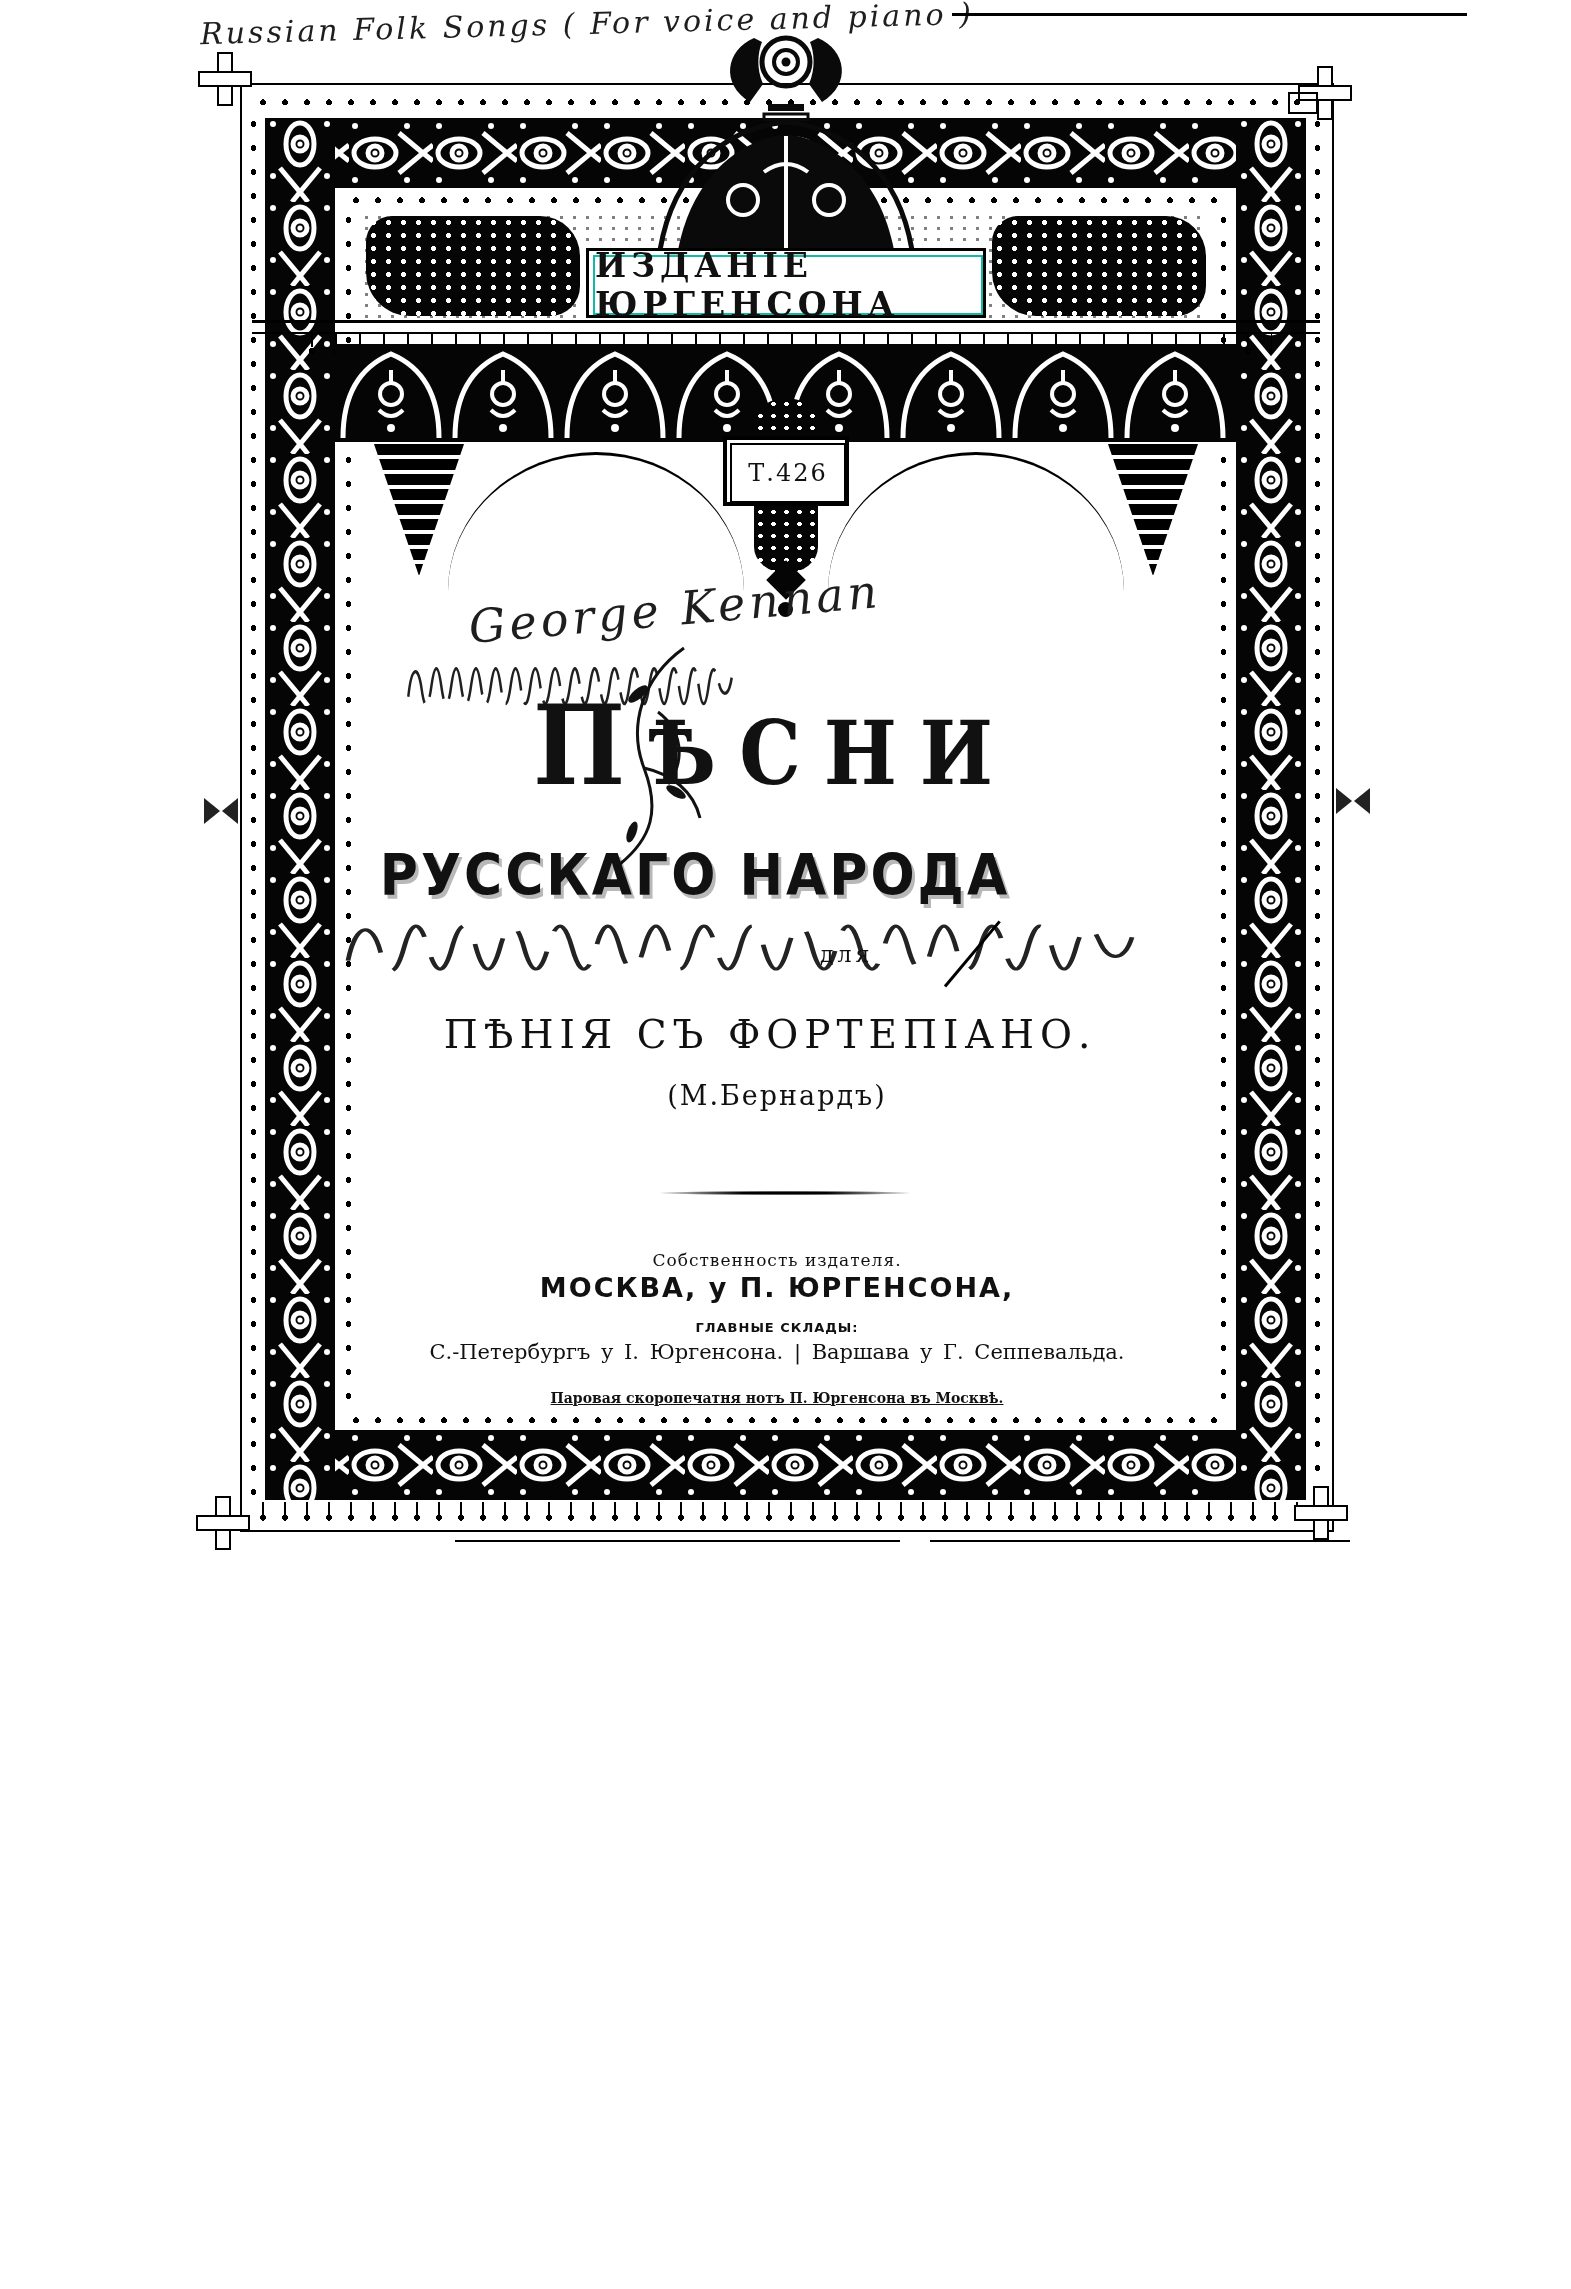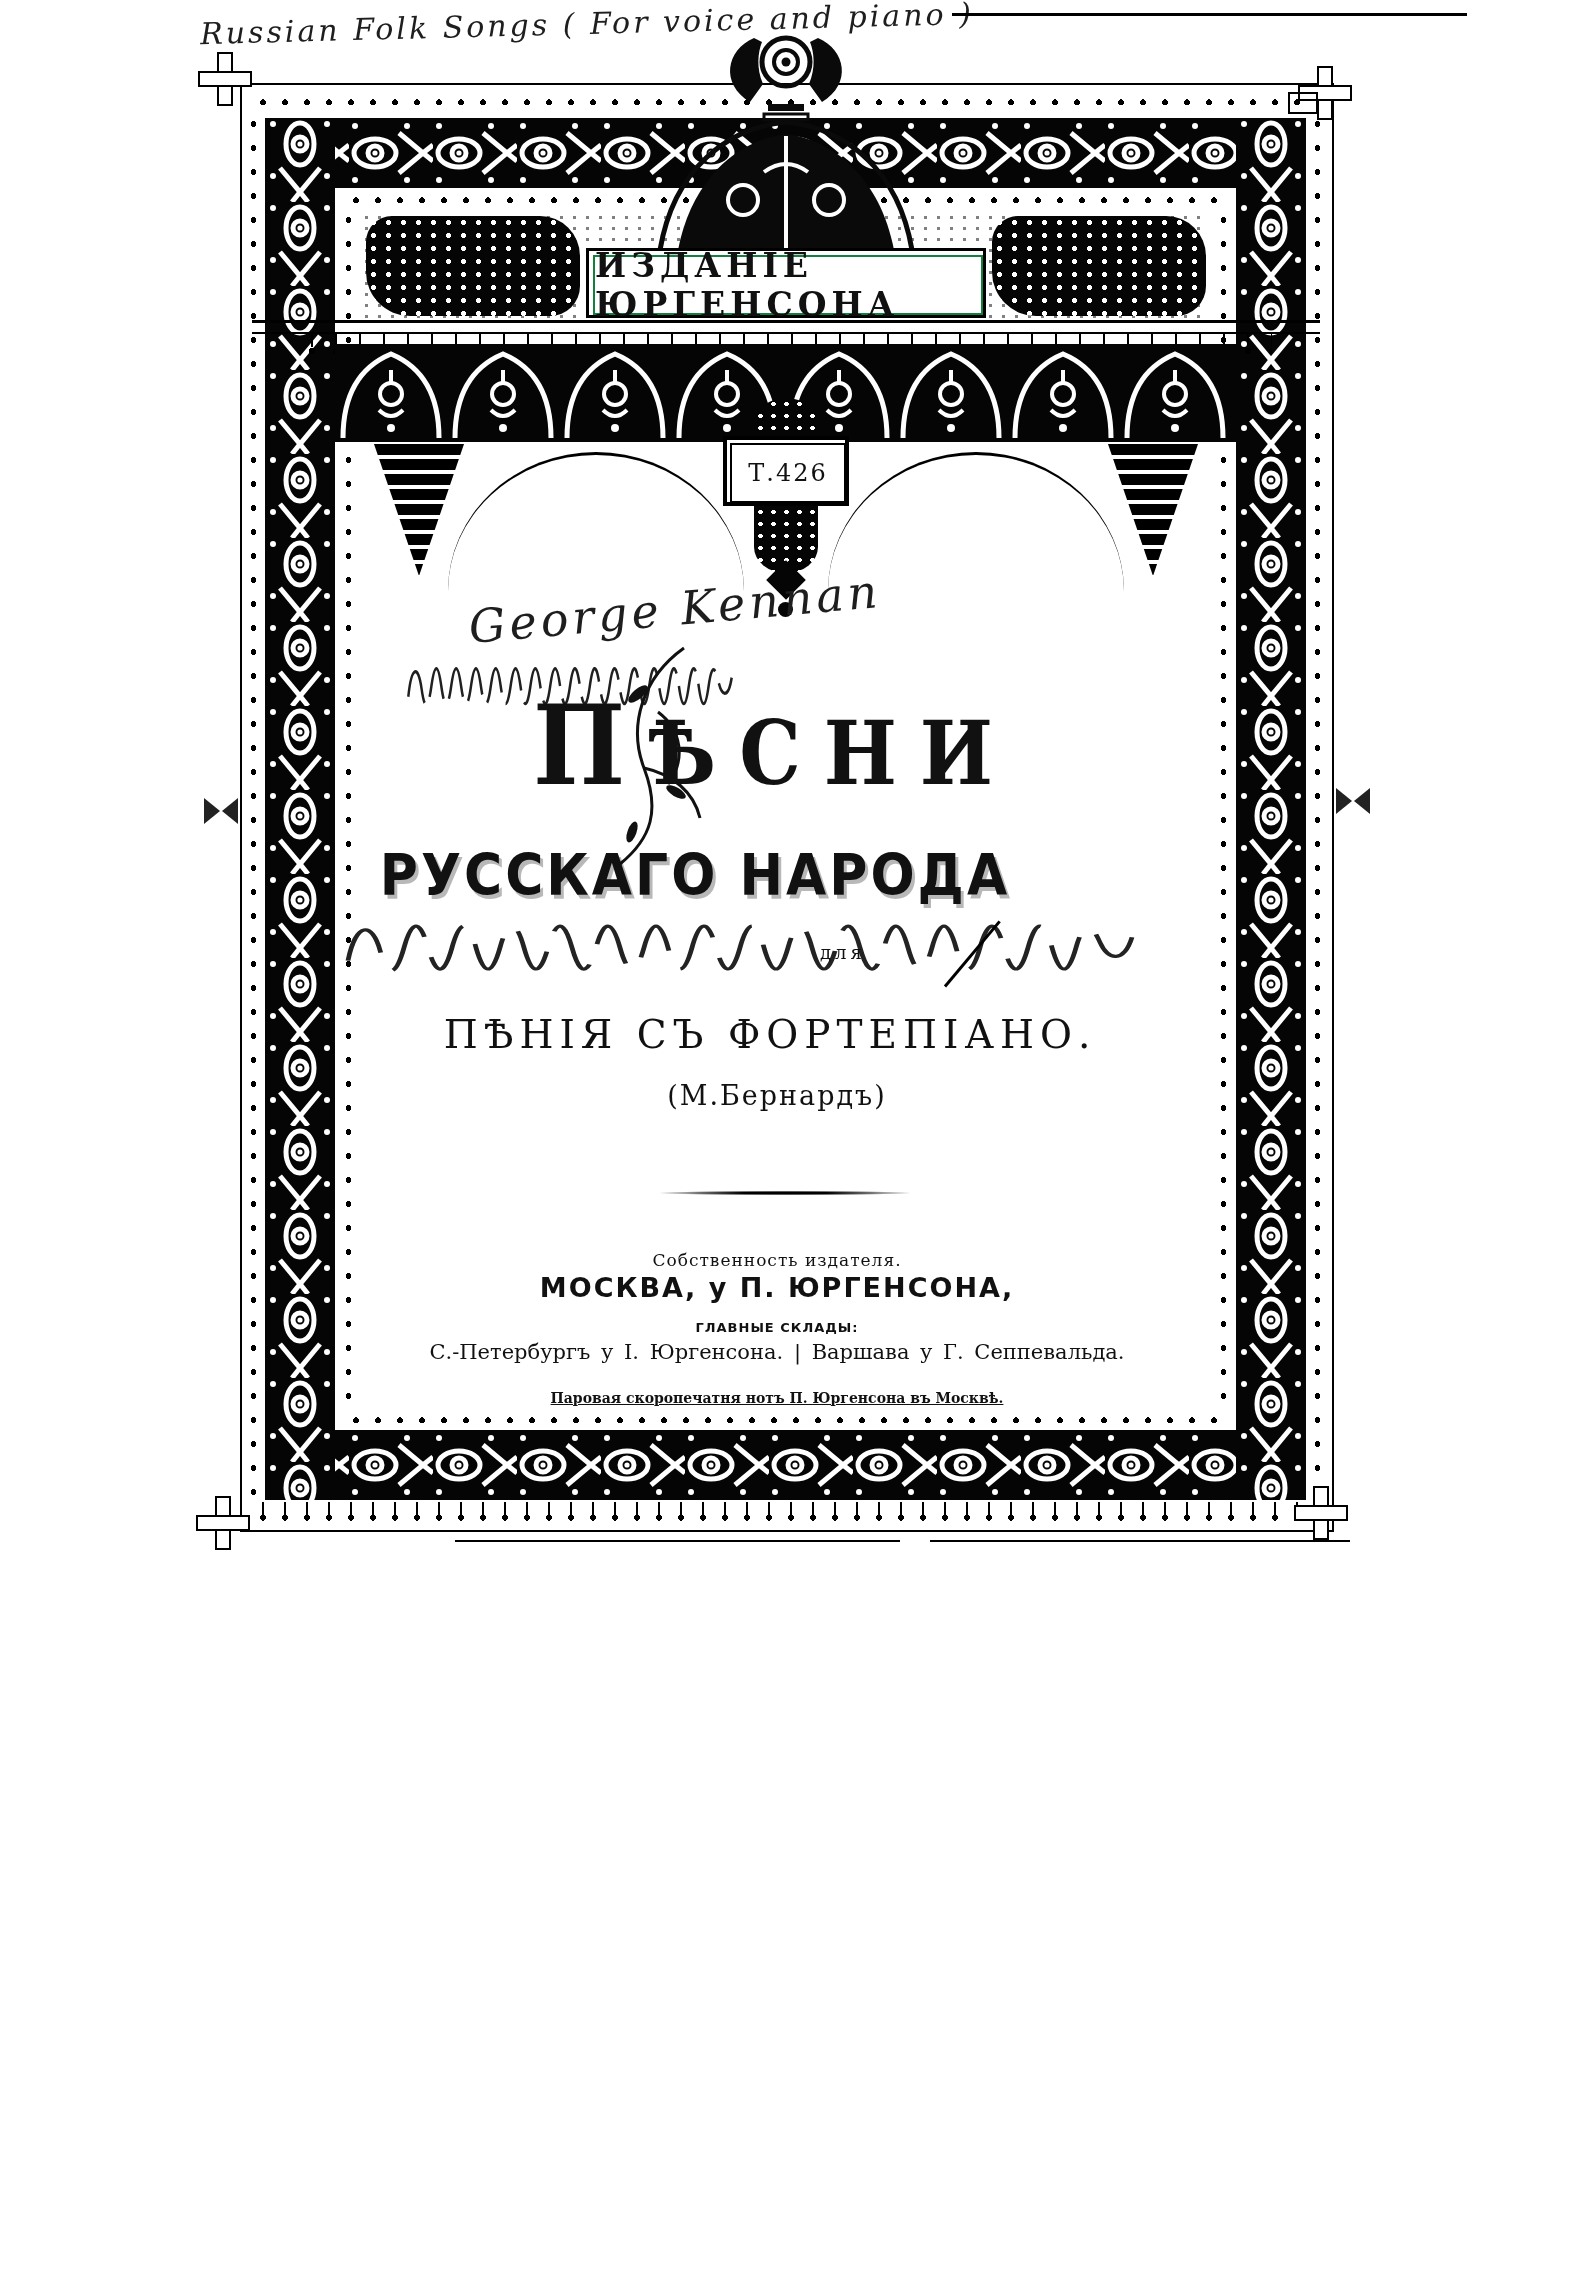--- a/index.html
+++ b/index.html
@@ -40,38 +40,38 @@
   .pendant-body{left:754px;top:398px;width:64px;height:175px;background-color:#050505;
         background-image:radial-gradient(circle 2.2px at 50% 50%,#fff 95%,transparent);
         background-size:13px 12px;border-radius:32px/26px;}
   .pendant-tip{left:772px;top:566px;width:28px;height:28px;background:#050505;
         transform:rotate(45deg);}
   .pendant-dot{left:778px;top:602px;width:15px;height:15px;background:#050505;border-radius:50%;}
 
   
   .banner{left:586px;top:248px;width:400px;height:70px;background:#fff;
           border:3px solid #000;padding:4px;box-sizing:border-box;}
-  .banner-inner{border:2px solid #15803d;width:100%;height:100%;display:flex;
+  .banner-inner{border:2px solid #14b8a6;width:100%;height:100%;display:flex;
           align-items:center;justify-content:center;
           font-weight:bold;font-size:33px;letter-spacing:5px;}
   .plate-box{left:723px;top:436px;width:126px;height:70px;background:#fff;
           border:4px solid #000;padding:3px;box-sizing:border-box;}
   .plate-inner{border:2px solid #000;width:100%;height:100%;display:flex;
           align-items:center;justify-content:center;font-size:24px;letter-spacing:2px;}
 
   
   .top-annotation{left:200px;top:6px;font-size:30px;letter-spacing:3px;
           transform:rotate(-1.5deg);}
   .title{left:300px;top:680px;width:970px;font-weight:bold;font-size:88px;
           letter-spacing:26px;transform:scaleX(.88) translateX(-12px);}
   .title::first-letter{font-size:1.26em;}
   .subtitle{left:270px;top:846px;width:850px;font-weight:bold;font-size:52px;
           letter-spacing:3px;transform:scaleY(1.08);
           text-shadow:3px 3px 0 rgba(0,0,0,.28);}
-  .for-text{left:820px;top:942px;font-size:18px;letter-spacing:4px;}
+  .for-text{left:820px;top:942px;font-size:22px;letter-spacing:4px;}
   .medium{left:270px;top:1012px;width:1000px;font-size:39px;letter-spacing:6px;}
   .editor{left:277px;top:1080px;width:1000px;font-size:27px;letter-spacing:2px;}
   .pen-stroke{left:945px;top:985px;width:85px;height:3px;background:#000;
           transform:rotate(-50deg);transform-origin:left center;}
   .divider{left:620px;top:1190px;width:330px;height:6px;
           background:radial-gradient(50% 50% at 50% 50%,#000 30%,rgba(0,0,0,.55) 55%,transparent 78%);}
   .imprint{left:277px;width:1000px;}
   .ownership{top:1250px;font-size:17px;letter-spacing:1px;}
   .city{top:1272px;font-size:27px;font-weight:bold;letter-spacing:2px;}
   .depots-label{top:1320px;font-size:13px;font-weight:bold;letter-spacing:1px;}

